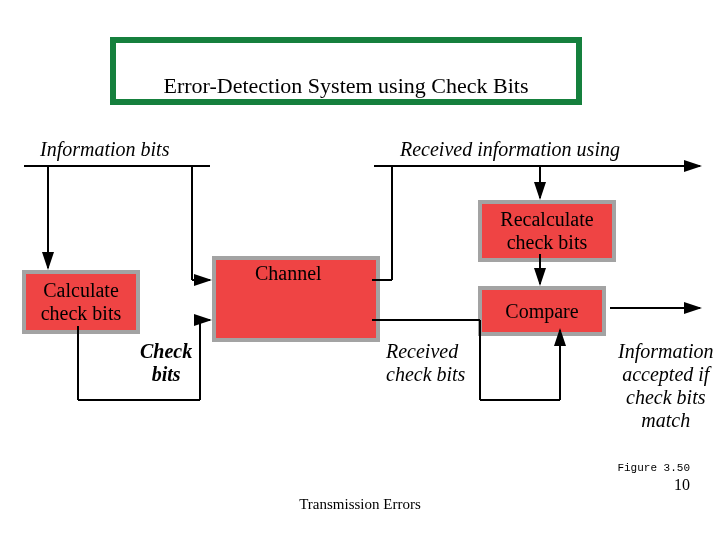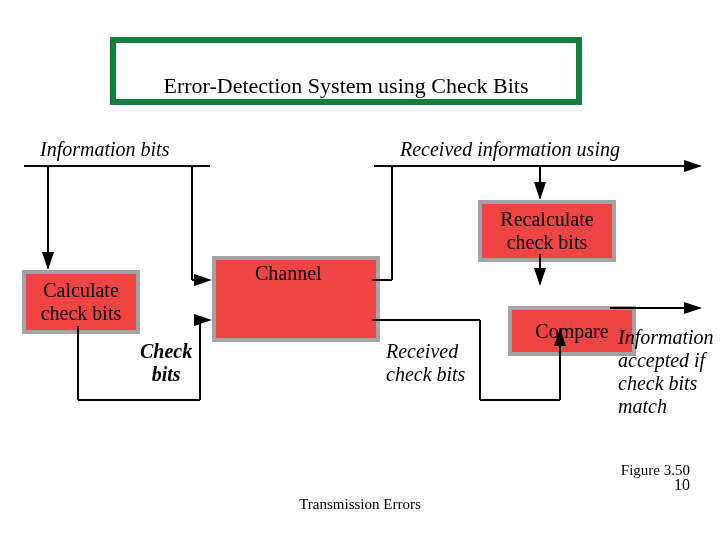--- a/index.html
+++ b/index.html
@@ -51,21 +51,22 @@
     position: absolute;
     left: 0; width: 720px;
     top: 496px;
     text-align: center;
     font-size: 15px;
   }
   .figure-num {
     position: absolute;
     right: 30px;
     top: 462px;
-    font-size: 15px;
+    font-size: 11px;
+    font-family: Liberation Mono, monospace;
   }
   .page-num {
     position: absolute;
     right: 30px;
     top: 476px;
     font-size: 16px;
   }
 </style>
 </head>
 <body>
@@ -84,31 +85,31 @@
 </div>
 
 <div class="box" style="left:212px; top:256px; width:160px; height:78px;"></div>
 <div class="label" style="left:255px; top:262px;">Channel</div>
 
 <div class="box centered" style="left:22px; top:270px; width:110px; height:56px;">
   <span class="label" style="position:static; white-space:pre;">Calculate
 check bits</span>
 </div>
 
-<div class="box centered" style="left:508px; top:286px; width:120px; height:42px;margin-top:20px;">
+<div class="box centered" style="left:478px; top:286px; width:120px; height:42px;">
   <span class="label" style="position:static;">Compare</span>
 </div>
 
 <div class="label italic" style="left:140px; top:340px; white-space:pre; text-align:center;font-weight:bold;">Check
 bits</div>
 
 <div class="label italic" style="left:386px; top:340px; white-space:pre;">Received
 check bits</div>
 
-<div class="label italic" style="left:618px; top:326px; white-space:pre;">Information
+<div class="label italic" style="left:618px; top:340px; white-space:pre;text-align:center;">Information
 accepted if
 check bits
 match</div>
 
 <div class="figure-num">Figure 3.50</div>
 
 <div class="footer-caption">Transmission Errors</div>
 
 <div class="page-num">10</div>
 

